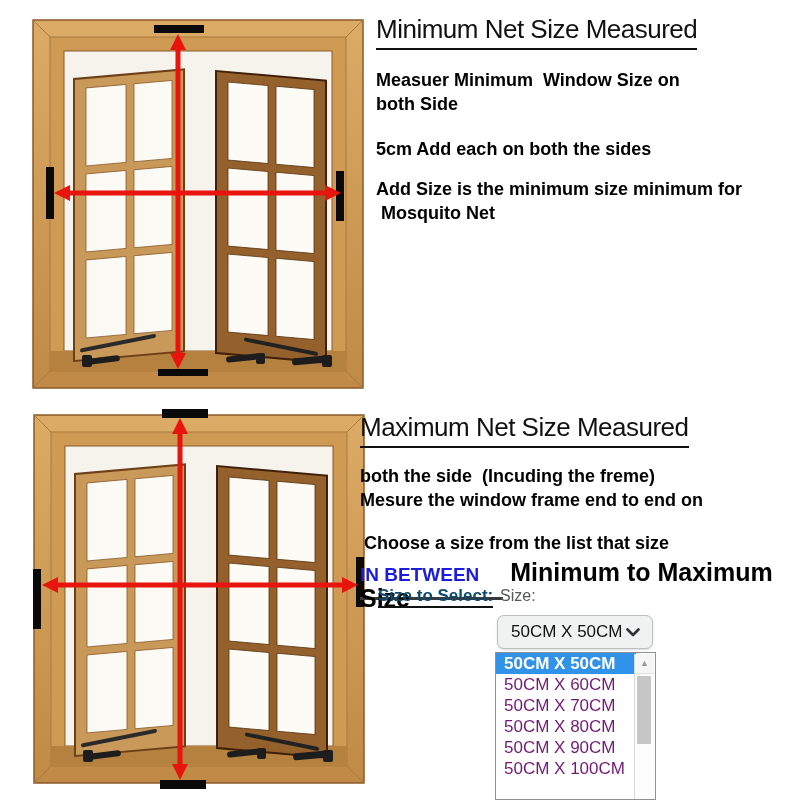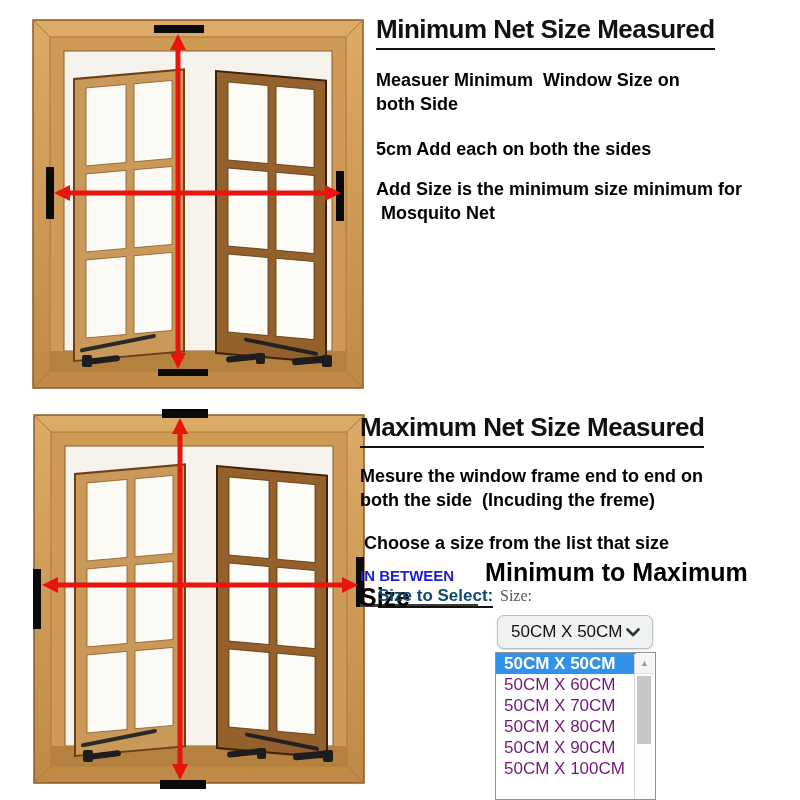--- a/index.html
+++ b/index.html
@@ -3,33 +3,33 @@
 <meta charset="utf-8">
 <style>
   html,body{margin:0;padding:0;}
   body{
     width:800px;height:800px;position:relative;background:#ffffff;overflow:hidden;
     font-family:"Liberation Sans", sans-serif;color:#161616;
   }
   .abs{position:absolute;}
   
   .heading{
-    font-size:26px;font-weight:bold;letter-spacing:-0.5px;color:#111;
+    font-size:26px;font-weight:normal;letter-spacing:-0.5px;color:#111;
     border-bottom:2px solid #111;padding-bottom:3px;display:inline-block;white-space:pre;
   }
   .body-line{font-size:18px;font-weight:bold;color:#000000;line-height:24px;white-space:pre-wrap;}
   .link-strong{
-    color:#1c1cdf;font-weight:bold;font-size:15px;
-    border-bottom:3px solid #3a3a3a;padding-right:24px;padding-bottom:20px;white-space:pre;
+    color:#1c1cdf;font-weight:bold;font-size:19px;
+    border-bottom:3px solid #3a3a3a;padding-right:24px;padding-bottom:12px;white-space:pre;
   }
   .size-select-label{
     font-size:17px;font-weight:bold;color:#0c4a6e;border-bottom:2px solid #111;
     padding-bottom:1px;white-space:pre;
   }
-  .size-label{font-size:16px;color:#565959;font-family:Liberation Serif, serif;}
+  .size-label{font-size:16px;color:#565959;}
   
   .select-box{
     left:497px;top:615px;width:156px;height:34px;box-sizing:border-box;
     background:#f0f2f2;border:1px solid #babfbf;border-radius:7px;
     box-shadow:0 1px 2px rgba(15,17,17,.15);
     display:flex;align-items:center;justify-content:space-between;
     padding:0 12px 0 13px;cursor:pointer;
   }
   .select-box .sel-text{font-size:17px;color:#0f1111;white-space:pre;}
   .dropdown-list{
@@ -153,22 +153,22 @@
   <div style="height:21px"></div>
   <div class="body-line">5cm Add each on both the sides</div>
   <div style="height:16px"></div>
   <div class="body-line">Add Size is the minimum size minimum for</div>
   <div class="body-line"> Mosquito Net</div>
 </div>
 
 <div class="abs" style="left:360px;top:412px">
   <div class="heading">Maximum Net Size Measured</div>
   <div style="height:16px"></div>
+  <div class="body-line">both the side  (Incuding the freme)</div>
   <div class="body-line">Mesure the window frame end to end on</div>
-  <div class="body-line">both the side  (Incuding the freme)</div>
   <div style="height:19px"></div>
   <div class="body-line" style="padding-left:4px">Choose a size from the list that size</div>
   <div style="height:5px"></div>
   <div>
     <span class="link-strong">IN BETWEEN</span><span class="body-line" style="font-size:25px"> Minimum to Maximum Size</span>
   </div>
 </div>
 
 <div class="abs" style="left:378px;top:586px">
   <span class="size-select-label">Size to Select:</span>

